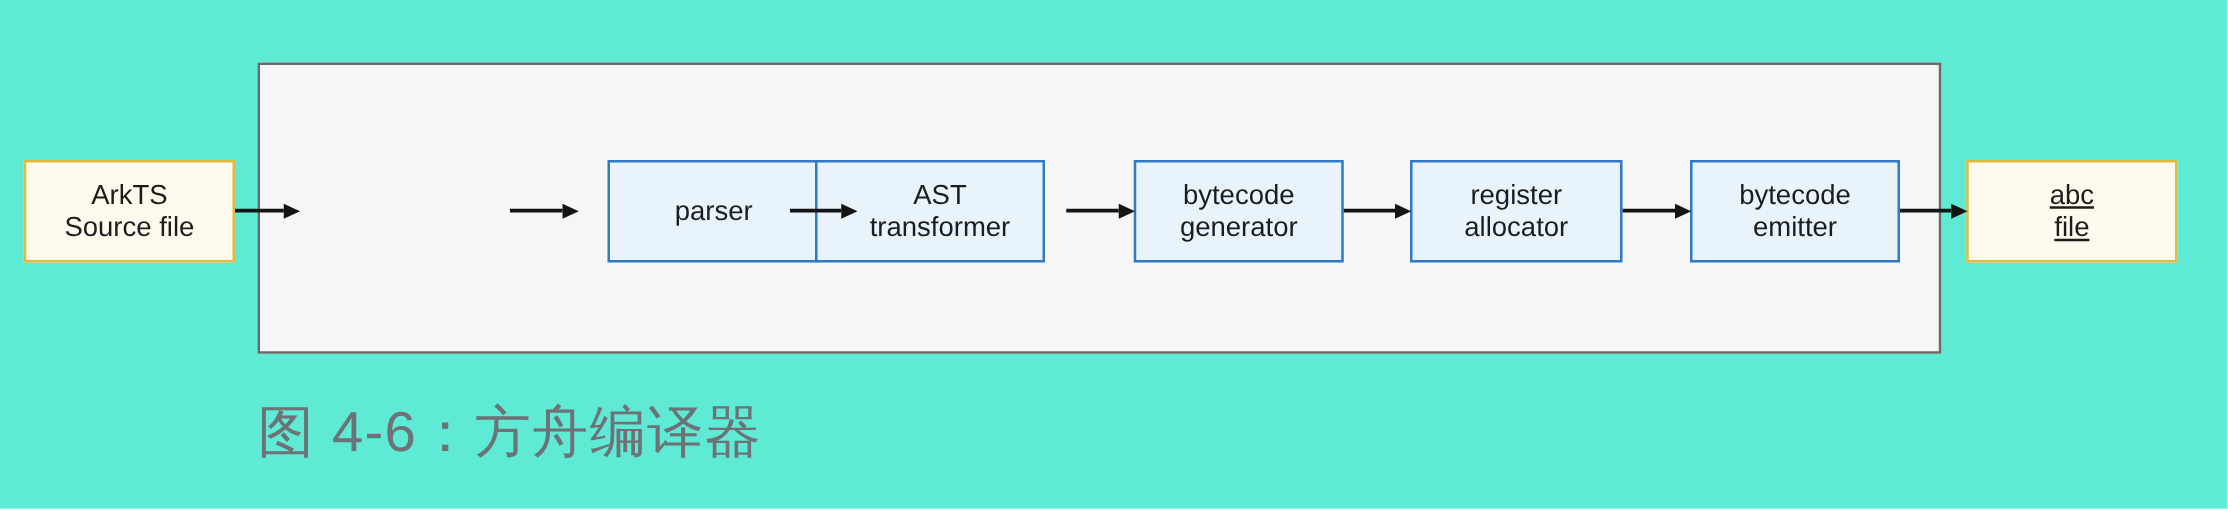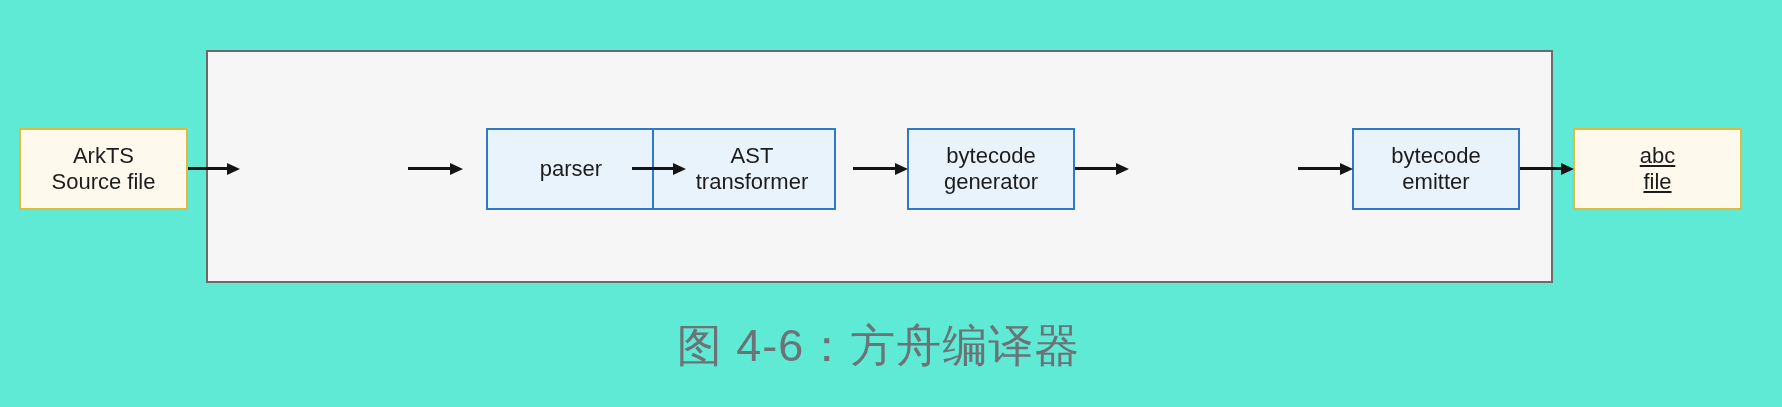--- a/index.html
+++ b/index.html
@@ -87,21 +87,20 @@
   .a4 { left: 853px;  width: 42px; }
   .a5 { left: 1075px; width: 41px; }
   .a6 { left: 1298px; width: 42px; }
   .a7 { left: 1520px; width: 41px; }
   
   .caption {
     position: absolute;
     left: 206px;
     top: 318px;
     width: 1345px;
-    text-align: center;
     font-size: 45px;
     line-height: 56px;
     color: var(--caption, #6d7277);
     letter-spacing: 1px;
   }
   
   .watermark {
     position: absolute;
     right: 2px;
     top: 358px;
@@ -124,20 +123,22 @@
 
 
   <div class="node kind-stage n3">parser</div>
 
   <div class="node kind-stage n4">AST
 transformer</div>
 
   <div class="node kind-stage n5">bytecode
 generator</div>
 
+  <div class="node kind-stage n6">register
+allocator</div>
 
   <div class="node kind-stage n7">bytecode
 emitter</div>
 
   <div class="node kind-file n8">abc
 file</div>
 
   <div class="arrow a1"></div>
   <div class="arrow a2"></div>
   <div class="arrow a3"></div>

